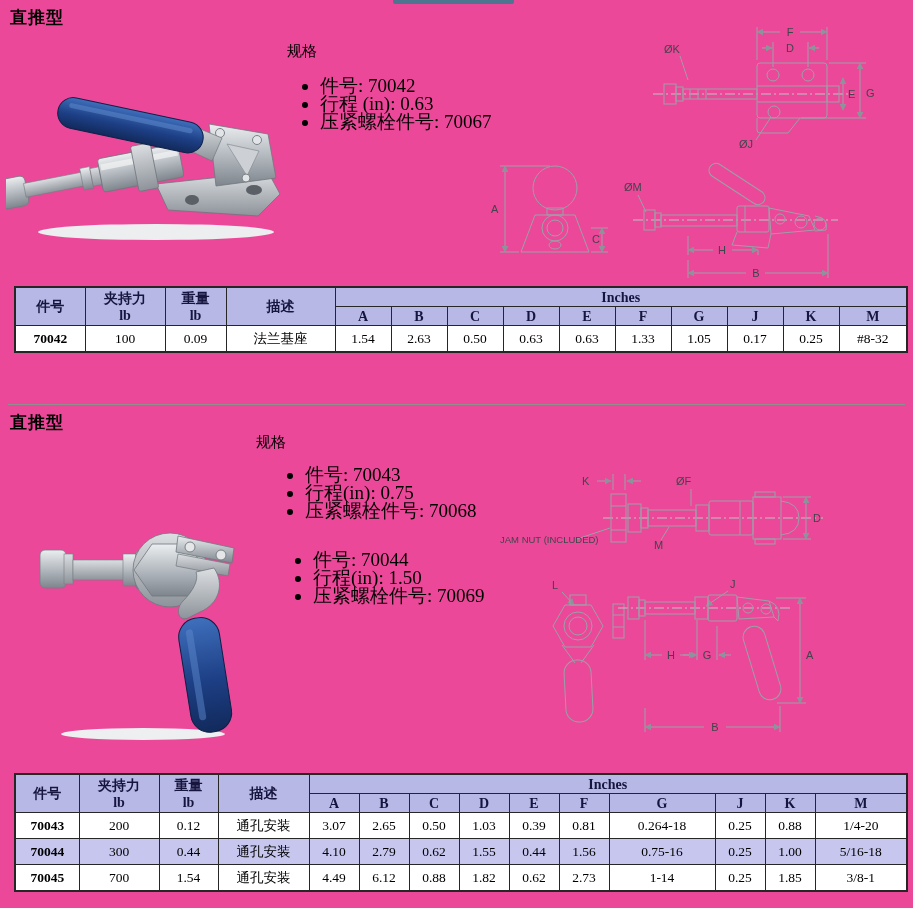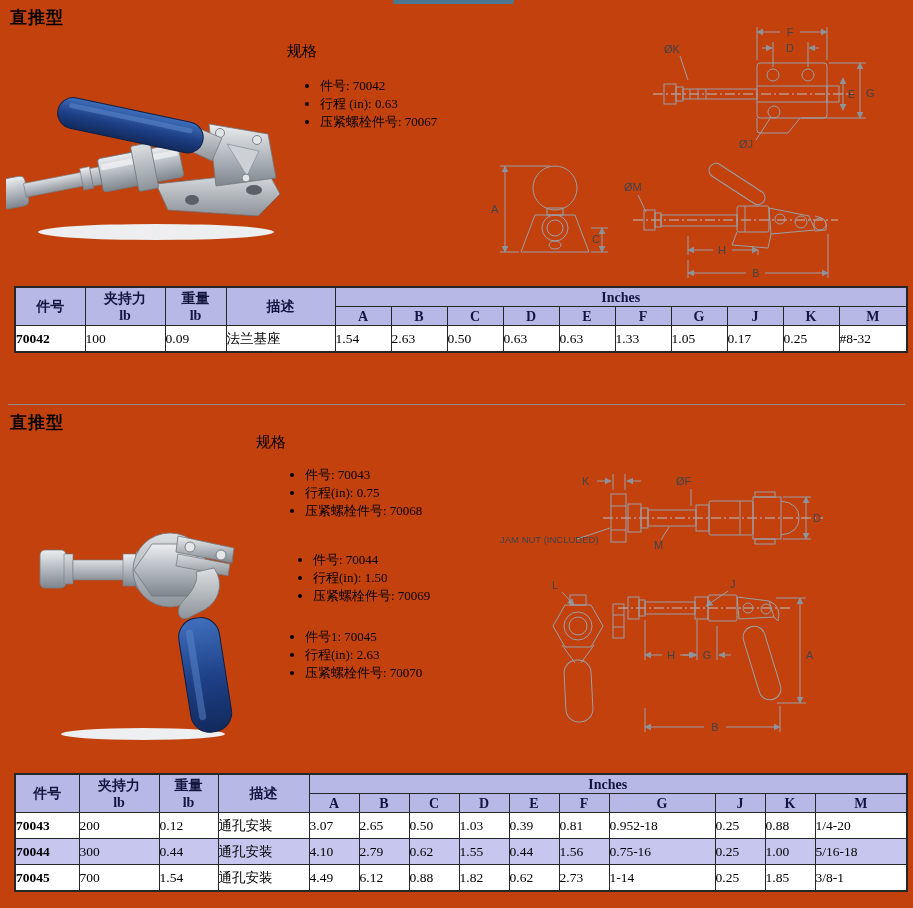--- a/index.html
+++ b/index.html
@@ -1,37 +1,37 @@
 <!DOCTYPE html>
 <html><head>
 <meta charset="utf-8">
 <style>
   html,body{margin:0;padding:0;background:#fff;}
-  .page{position:relative;width:913px;height:908px;background:#c2410c;overflow:hidden;
+  .page{position:relative;width:913px;height:908px;background:#ec4899;overflow:hidden;
         font-family:"Liberation Serif","DejaVu Serif",serif;color:#000;}
   .topbar{position:absolute;left:393px;top:0;width:121px;height:4px;background:#4d7590;border-radius:0 0 2px 2px;}
   .sec-title{position:absolute;margin:0;font:bold 17px "Liberation Sans","DejaVu Sans",sans-serif;letter-spacing:1px;}
   .s1t{left:10px;top:6px;}
   .s2t{left:10px;top:411px;}
   .spec-h{position:absolute;font-size:15px;}
   .s1sh{left:287px;top:42px;}
   .s2sh{left:256px;top:433px;}
-  .bullets{position:absolute;margin:0;padding:0 0 0 17px;font-size:13px;line-height:18px;list-style:disc;}
+  .bullets{position:absolute;margin:0;padding:0 0 0 17px;font-size:19px;line-height:18px;list-style:disc;}
   .s1b{left:303px;top:77px;}
   .g1{left:288px;top:466px;}
   .g2{left:296px;top:551px;}
   .g3{left:288px;top:628px;}
   .photo1{position:absolute;left:6px;top:66px;width:285px;height:185px;}
   .photo2{position:absolute;left:28px;top:468px;width:215px;height:275px;}
   .draw1{position:absolute;left:468px;top:12px;width:445px;height:278px;}
   .draw2{position:absolute;left:478px;top:448px;width:435px;height:312px;}
   .divider{position:absolute;left:8px;top:404px;width:897px;height:0;border-top:1px solid #8f8f8f;}
   .dimtext{font:11px "Liberation Sans","DejaVu Sans",sans-serif;fill:#40454b;}
   .dimsmall{font:9.5px "Liberation Sans","DejaVu Sans",sans-serif;fill:#40454b;}
-  .spec-table{position:absolute;border-collapse:collapse;table-layout:fixed;
+  .spec-table{position:absolute;border-collapse:collapse;table-layout:fixed;text-align:center;
               border:2px solid #262626;font-size:13.5px;}
   .t1{left:14px;top:286px;width:892px;}
   .t2{left:14px;top:773px;width:892px;}
   .spec-table th,.spec-table td{border:1px solid #262626;padding:0;overflow:hidden;white-space:nowrap;}
   .spec-table th{background:#b8b8e6;color:#15153f;font-weight:bold;font-size:14px;line-height:17px;}
   .spec-table .hr1 th{height:18px;}
   .spec-table .hr2 th{height:18px;}
   .spec-table td{height:25px;background:#fff;margin-top:23px;}
   .spec-table tr.alt td{background:#c6c6ef;}
   .spec-table td.pn{font-weight:bold;}
@@ -277,25 +277,20 @@
   <ul class="bullets g1">
     <li>件号: 70043</li>
     <li>行程(in): 0.75</li>
     <li>压紧螺栓件号: 70068</li>
   </ul>
   <ul class="bullets g2">
     <li>件号: 70044</li>
     <li>行程(in): 1.50</li>
     <li>压紧螺栓件号: 70069</li>
   </ul>
-  <ul class="bullets g3">
-    <li>件号1: 70045</li>
-    <li>行程(in): 2.63</li>
-    <li>压紧螺栓件号: 70070</li>
-  </ul>
 
   <svg class="draw2" viewBox="0 0 435 312">
     <g stroke="#9aa0a8" stroke-width="1" fill="none">
 
       <line x1="125" y1="70" x2="345" y2="70" stroke-dasharray="10 3 2 3" stroke="#bcc1c7"></line>
       <rect x="133" y="46" width="15" height="48"></rect>
       <line x1="133" y1="58" x2="148" y2="58"></line>
         <line x1="133" y1="82" x2="148" y2="82"></line>
       <line x1="135" y1="26" x2="135" y2="42"></line>
         <line x1="147" y1="26" x2="147" y2="42"></line>
@@ -414,21 +409,21 @@
       <td class="pn">70043</td>
       <td>200</td>
       <td>0.12</td>
       <td>通孔安装</td>
       <td>3.07</td>
       <td>2.65</td>
       <td>0.50</td>
       <td>1.03</td>
       <td>0.39</td>
       <td>0.81</td>
-      <td>0.952-18</td>
+      <td>0.264-18</td>
       <td>0.25</td>
       <td>0.88</td>
       <td>1/4-20</td>
     </tr>
     <tr class="alt">
       <td class="pn">70044</td>
       <td>300</td>
       <td>0.44</td>
       <td>通孔安装</td>
       <td>4.10</td>

